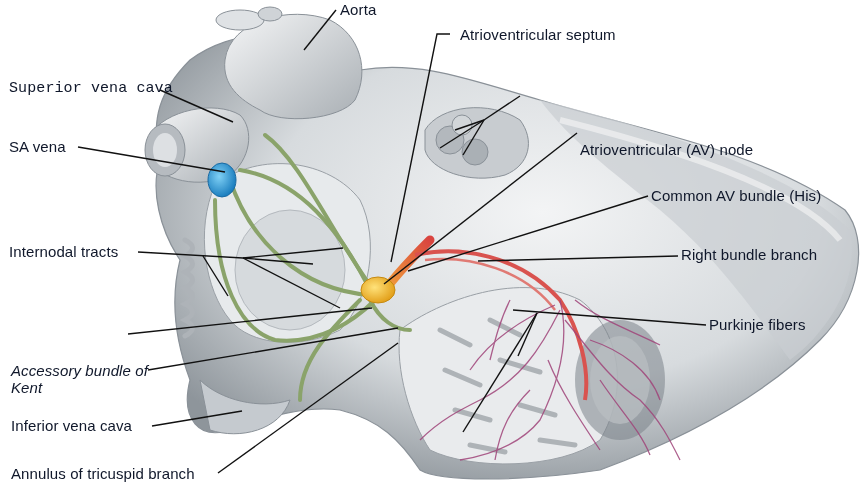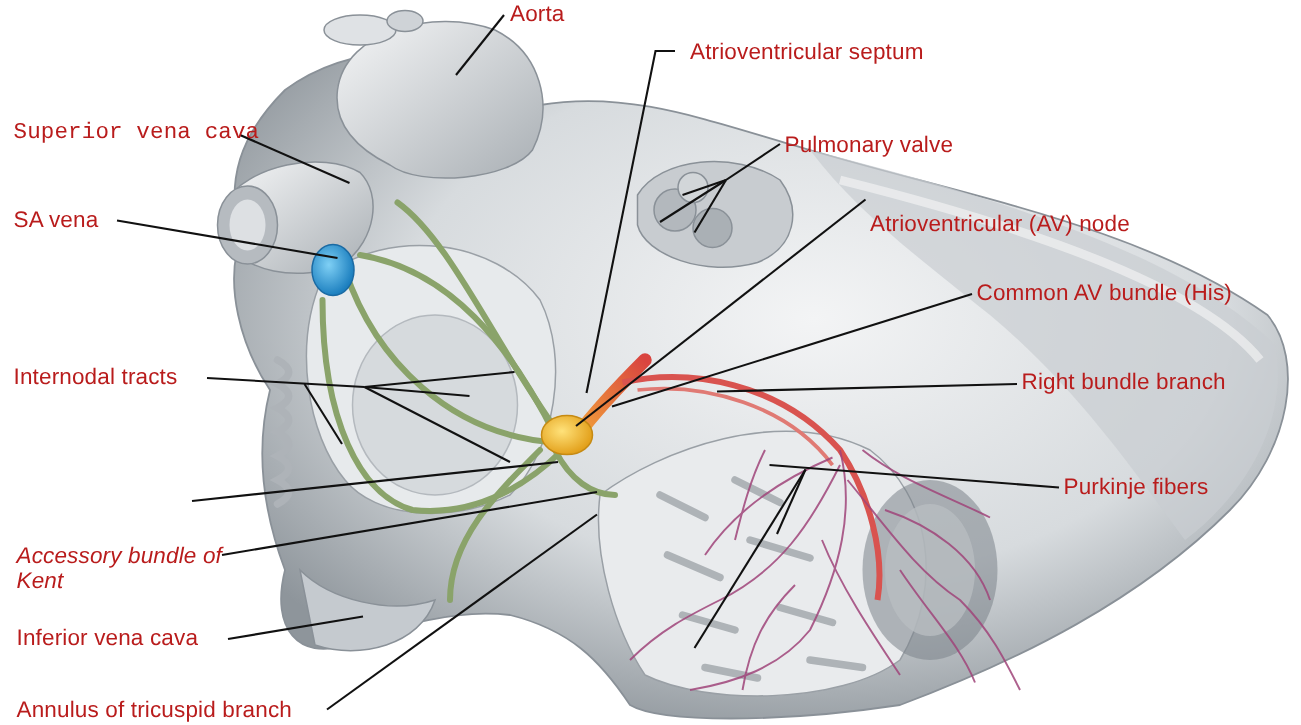--- a/index.html
+++ b/index.html
@@ -1,18 +1,18 @@
 <!DOCTYPE html>
 <html><head>
 <meta charset="utf-8">
 <style>
   html, body { margin: 0; padding: 0; background: #ffffff; }
   body { width: 867px; height: 483px; overflow: hidden; position: relative; font-family: "Liberation Sans", "DejaVu Sans", sans-serif; }
   #stage { position: absolute; left: 0; top: 0; width: 867px; height: 483px; }
-  .lbl { position: absolute; font-size: 15px; color: #b91c1c; white-space: nowrap; line-height: 17px; letter-spacing: 0.1px; }
+  .lbl { position: absolute; font-size: 15px; color: #0f172a; white-space: nowrap; line-height: 17px; letter-spacing: 0.1px; }
   .lbl.multi { white-space: normal; width: 140px; font-style: italic; }
   svg { position: absolute; left: 0; top: 0; }
 </style>
 </head>
 <body>
 
 <div id="stage">
 
   <svg width="867" height="483" viewBox="0 0 867 483">
     <defs>
@@ -161,21 +161,20 @@
 
       <line x1="152" y1="426" x2="242" y2="411"></line>
 
       <line x1="218" y1="473" x2="398" y2="343"></line>
     </g>
   </svg>
 
   <div class="lbl" style="left:340px; top:1px;">Aorta</div>
   <div class="lbl" style="left:460px; top:26px;">Atrioventricular septum</div>
   <div class="lbl" style="left:9px; top:80px;font-family:Liberation Mono, monospace;">Superior vena cava</div>
-  <div class="lbl" style="left:523px; top:88px;">Pulmonary valve</div>
   <div class="lbl" style="left:9px; top:138px;">SA vena</div>
   <div class="lbl" style="left:580px; top:125px;margin-top:16px;">Atrioventricular (AV) node</div>
   <div class="lbl" style="left:651px; top:187px;">Common AV bundle (His)</div>
   <div class="lbl" style="left:9px; top:243px;">Internodal tracts</div>
   <div class="lbl" style="left:681px; top:246px;">Right bundle branch</div>
   <div class="lbl" style="left:709px; top:316px;">Purkinje fibers</div>
   <div class="lbl multi" style="left:11px; top:362px;">Accessory bundle of Kent</div>
   <div class="lbl" style="left:11px; top:417px;">Inferior vena cava</div>
   <div class="lbl" style="left:11px; top:465px;">Annulus of tricuspid branch</div>
 

